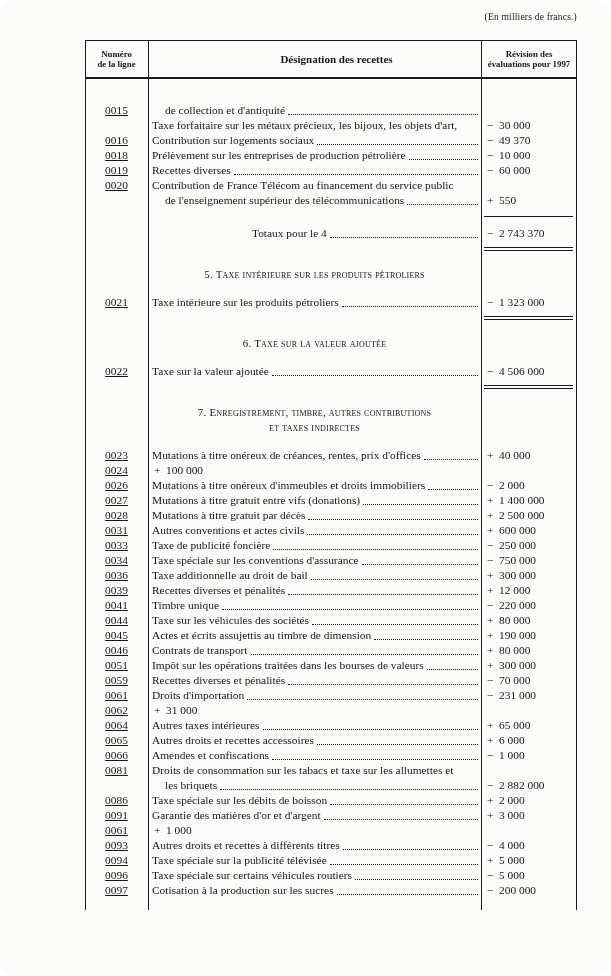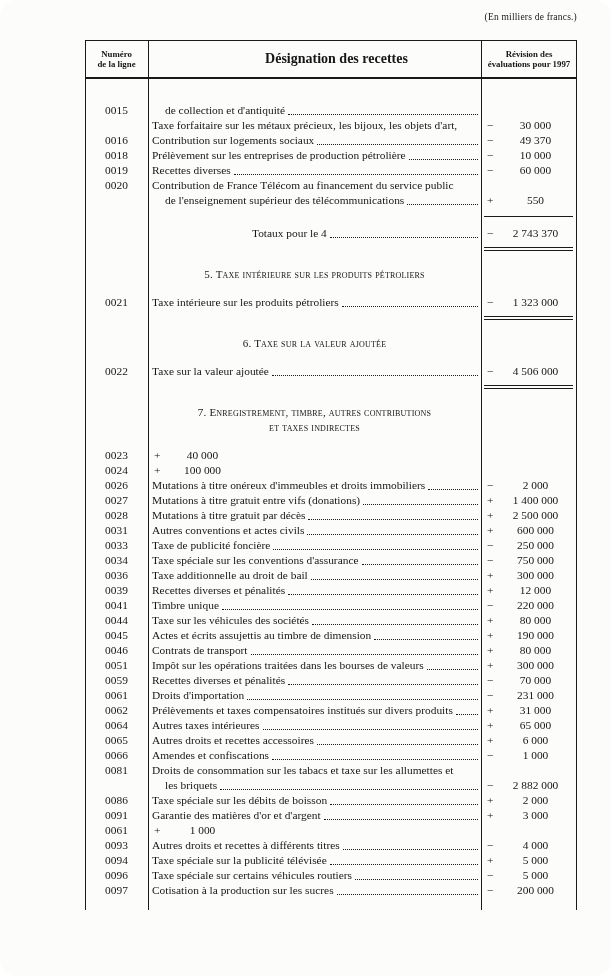--- a/index.html
+++ b/index.html
@@ -18,29 +18,29 @@
     position:absolute; left:85px; top:40px; width:492px;
     border-top:1px solid #1a1a1a;
   }
   .vline { position:absolute; top:0; bottom:0; width:1px; background:#1a1a1a; }
   .vl-0 { left:0; } .vl-1 { left:63px; } .vl-2 { left:396px; } .vl-3 { left:491px; }
   .thead { display:flex; height:38px; border-bottom:2px solid #1a1a1a; }
   .th {
     display:flex; flex-direction:column; justify-content:center; align-items:center;
     font-weight:bold; font-size:8.8px; line-height:10.5px; text-align:center;
   }
-  .th-num { width:63px; } .th-desig { width:333px; font-size:14px;padding-left:44px; } .th-rev { width:96px; }
+  .th-num { width:63px; } .th-desig { width:333px; font-size:11px;padding-left:44px; } .th-rev { width:96px; }
   .tbody { padding-top:24px; padding-bottom:12px; font-size:11.4px; }
   .row { display:flex; align-items:stretch; }
-  .c-num { width:63px; text-align:center; line-height:15px; }
+  .c-num { width:63px; text-align:center; line-height:15px;text-decoration:underline; }
   .c-desig { width:333px; padding:0 2px 0 4px; line-height:15px; }
   .c-rev { width:96px; display:flex; flex-direction:column; justify-content:flex-end; line-height:15px; }
   .revline { display:flex; padding:0 5px 0 6px; }
   .sign { width:12px; }
-  .amount { flex:1; text-align:center; }
+  .amount { flex:1; text-align:left; }
   .dline { display:flex; }
   .dline.cont { padding-left:13px; }
   .leader { flex:1 1 8px; border-bottom:1px dotted #1a1a1a; margin:0 1px 3px 3px; }
   .total-row { margin-top:9px; }
   .total-row .c-desig { padding-left:104px; }
   .rule-single { margin:8px 0 0 399px; width:89px; border-top:1px solid #1a1a1a; }
   .rule-double {
     margin:6px 0 0 399px; width:89px; height:4px;
     border-top:1px solid #1a1a1a; border-bottom:1px solid #1a1a1a;
   }
@@ -211,20 +211,26 @@
             </div>
           </div>
         </div>
         <div class="rule-double"></div>
         <div class="section-row">
           <div>7. Enregistrement, timbre, autres contributions</div>
           <div>et taxes indirectes</div>
         </div>
         <div class="row entry-row">
           <div class="c-num">0023</div>
+          <div class="c-desig">
+            <div class="dline">
+              <span class="txt">Mutations à titre onéreux de créances, rentes, prix d'offices</span>
+              <span class="leader"></span>
+            </div>
+          </div>
           <div class="c-rev">
             <div class="revline">
               <span class="sign">+</span>
               <span class="amount">40 000</span>
             </div>
           </div>
         </div>
         <div class="row entry-row">
           <div class="c-num">0024</div>
           <div class="c-rev">
@@ -454,26 +460,20 @@
           </div>
           <div class="c-rev">
             <div class="revline">
               <span class="sign">−</span>
               <span class="amount">231 000</span>
             </div>
           </div>
         </div>
         <div class="row entry-row">
           <div class="c-num">0062</div>
-          <div class="c-desig">
-            <div class="dline">
-              <span class="txt">Prélèvements et taxes compensatoires institués sur divers produits</span>
-              <span class="leader"></span>
-            </div>
-          </div>
           <div class="c-rev">
             <div class="revline">
               <span class="sign">+</span>
               <span class="amount">31 000</span>
             </div>
           </div>
         </div>
         <div class="row entry-row">
           <div class="c-num">0064</div>
           <div class="c-desig">

